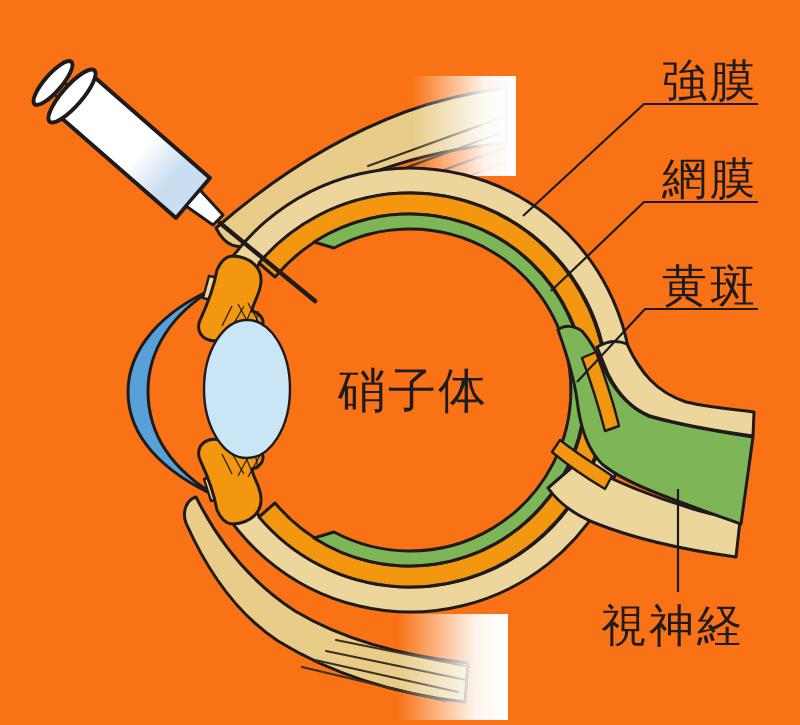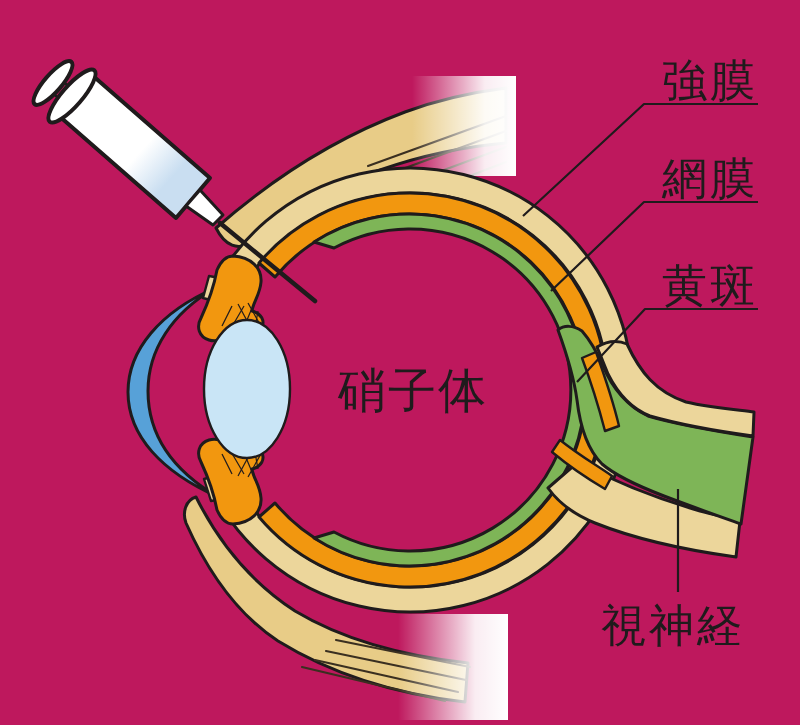--- a/index.html
+++ b/index.html
@@ -1,16 +1,16 @@
 <!DOCTYPE html>
 <html><head>
 <meta charset="utf-8">
 <style>
   html,body{margin:0;padding:0;background:#ffffff;}
-  .stage{position:relative;width:800px;height:725px;background:#be185d;overflow:hidden;}
+  .stage{position:relative;width:800px;height:725px;background:#f97316;overflow:hidden;}
   svg{display:block;}
   .ol{stroke:#1F1B1C;stroke-width:3;stroke-linejoin:round;stroke-linecap:round;}
   .ol2{stroke:#1F1B1C;stroke-width:2.4;stroke-linejoin:round;stroke-linecap:round;}
   .ol4{stroke:#1F1B1C;stroke-width:4;stroke-linejoin:round;stroke-linecap:round;}
   .fiber{stroke:#1F1B1C;stroke-width:1.2;fill:none;}
   .stria{stroke:#3a2f20;stroke-width:2.2;fill:none;stroke-linecap:round;}
   .leader{stroke:#1F1B1C;stroke-width:2.2;fill:none;stroke-linejoin:round;}
   .lbl{font-family:"Liberation Sans","DejaVu Sans",sans-serif;font-size:45px;font-weight:500;
        fill:#1F1B1C;letter-spacing:3px;}
   .lbl-big{font-family:"Liberation Sans","DejaVu Sans",sans-serif;font-size:48px;font-weight:500;

